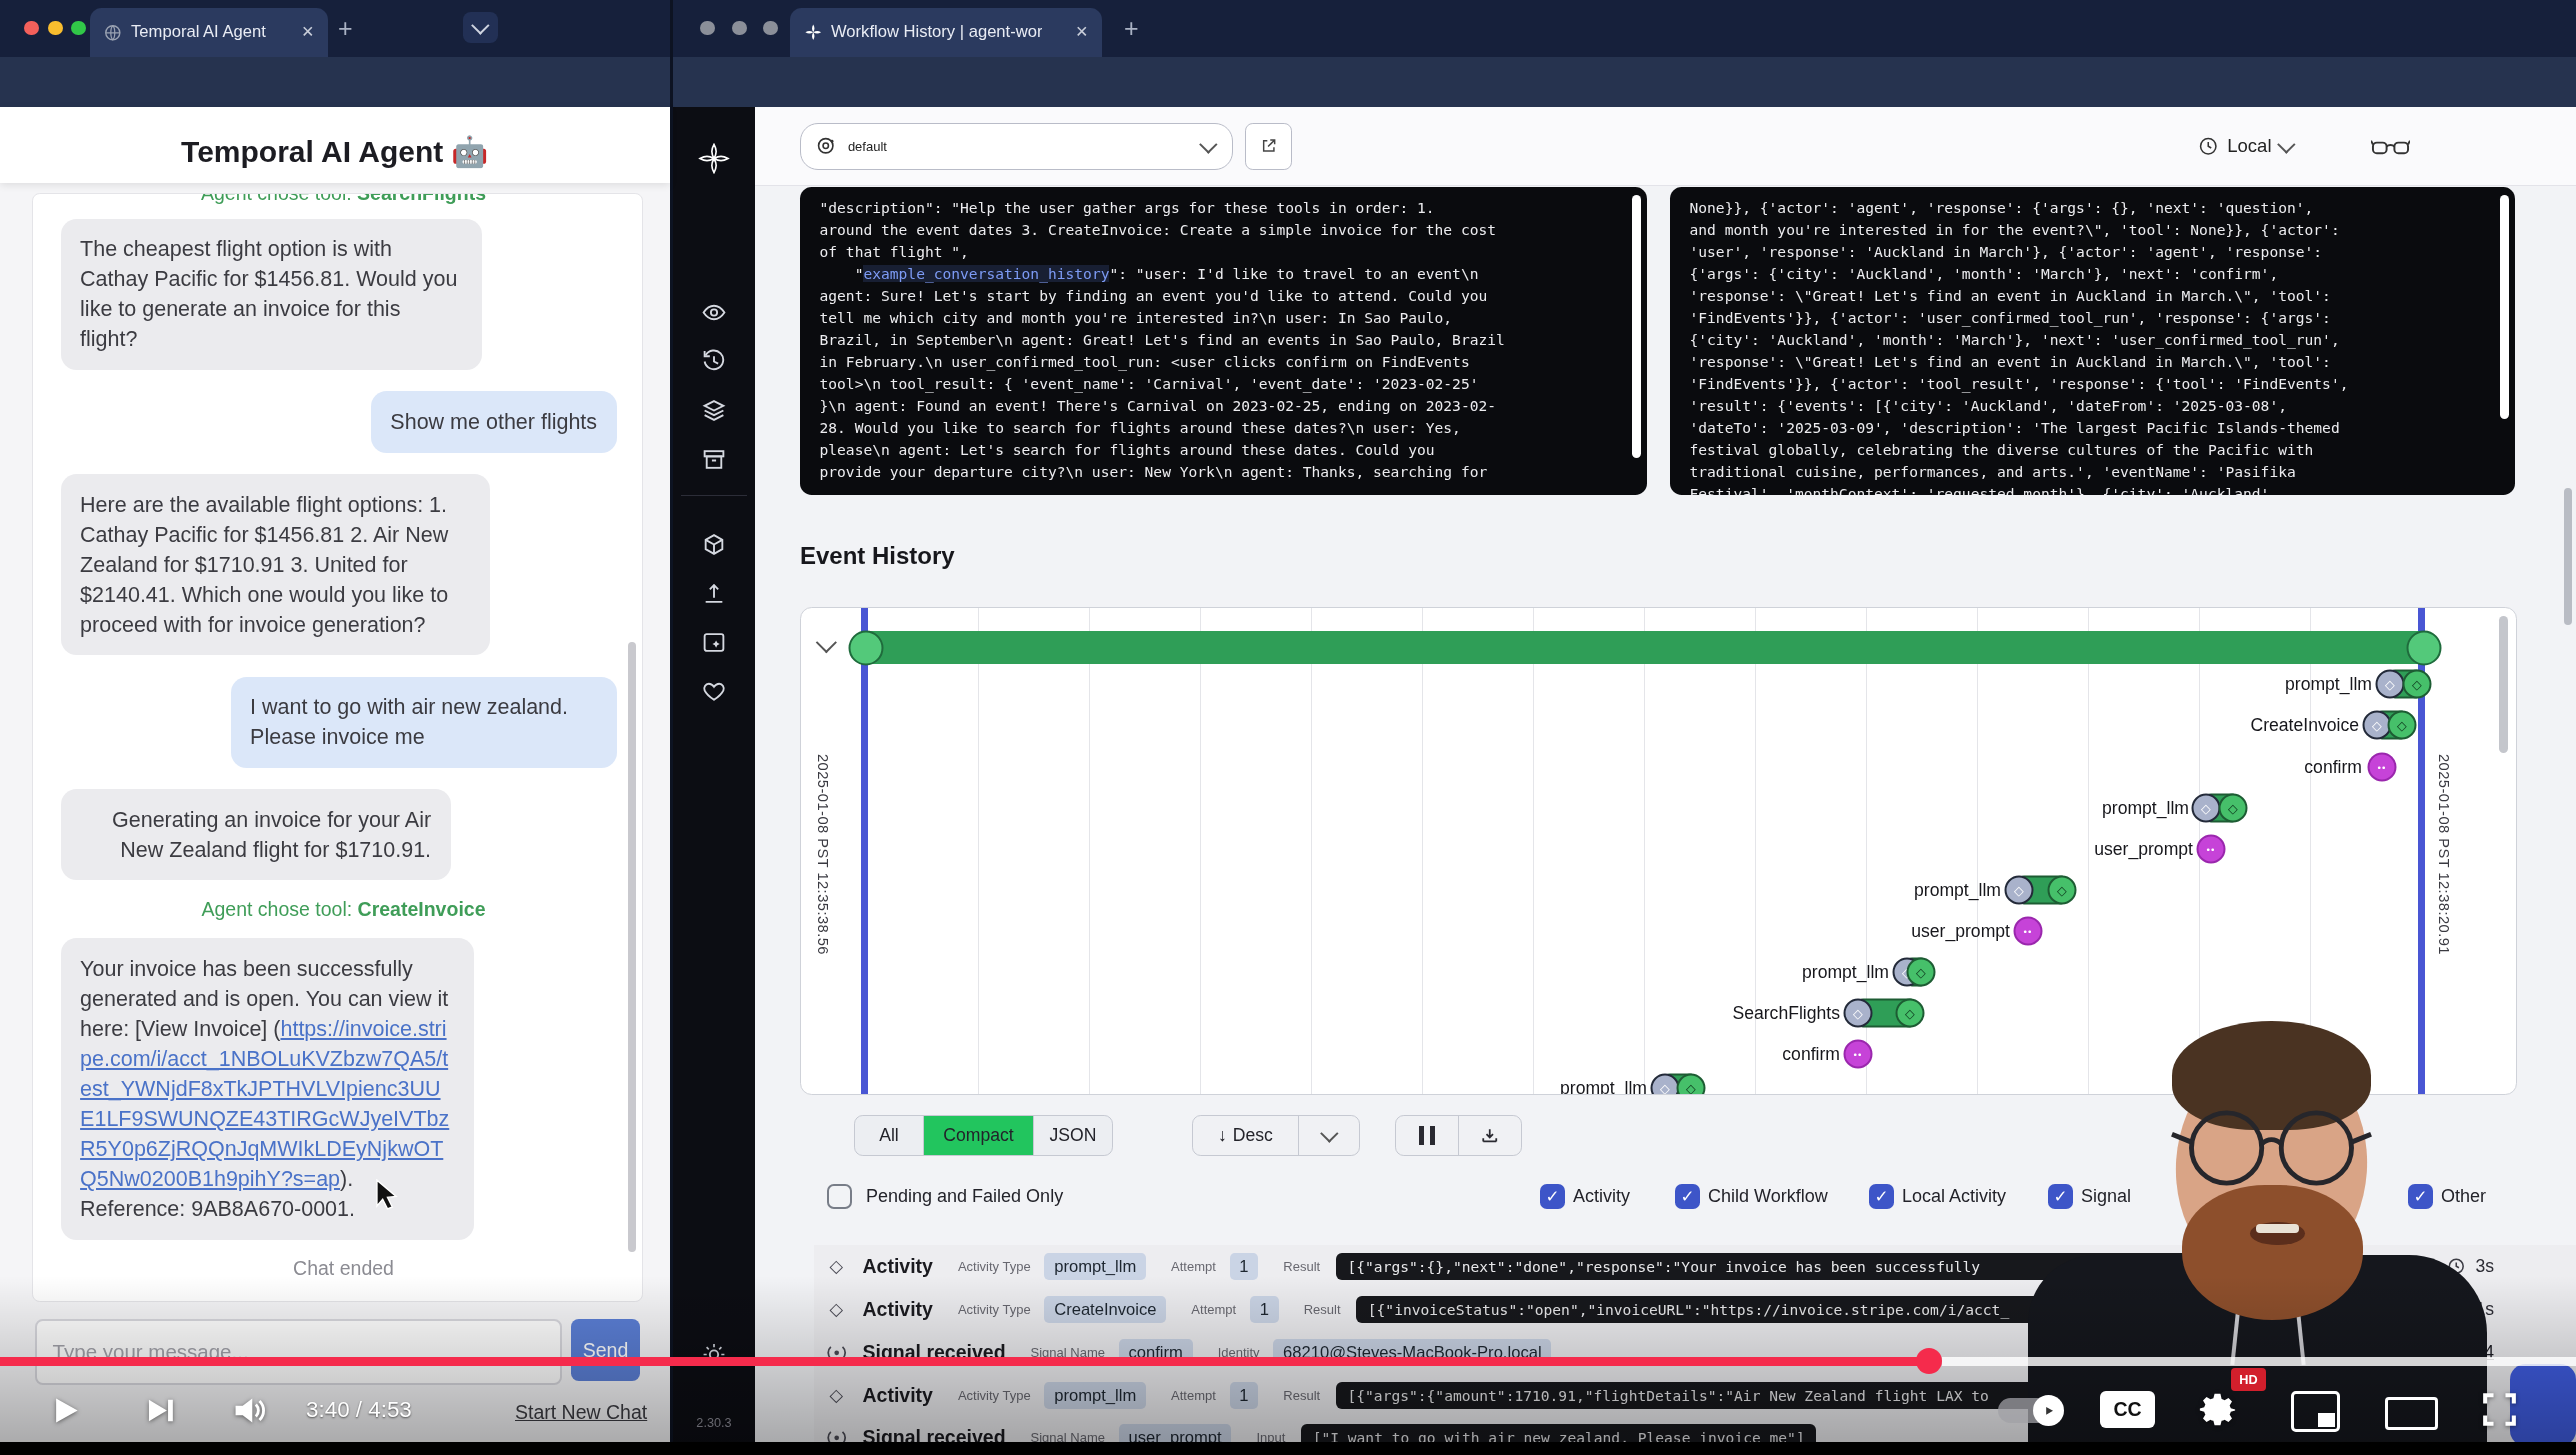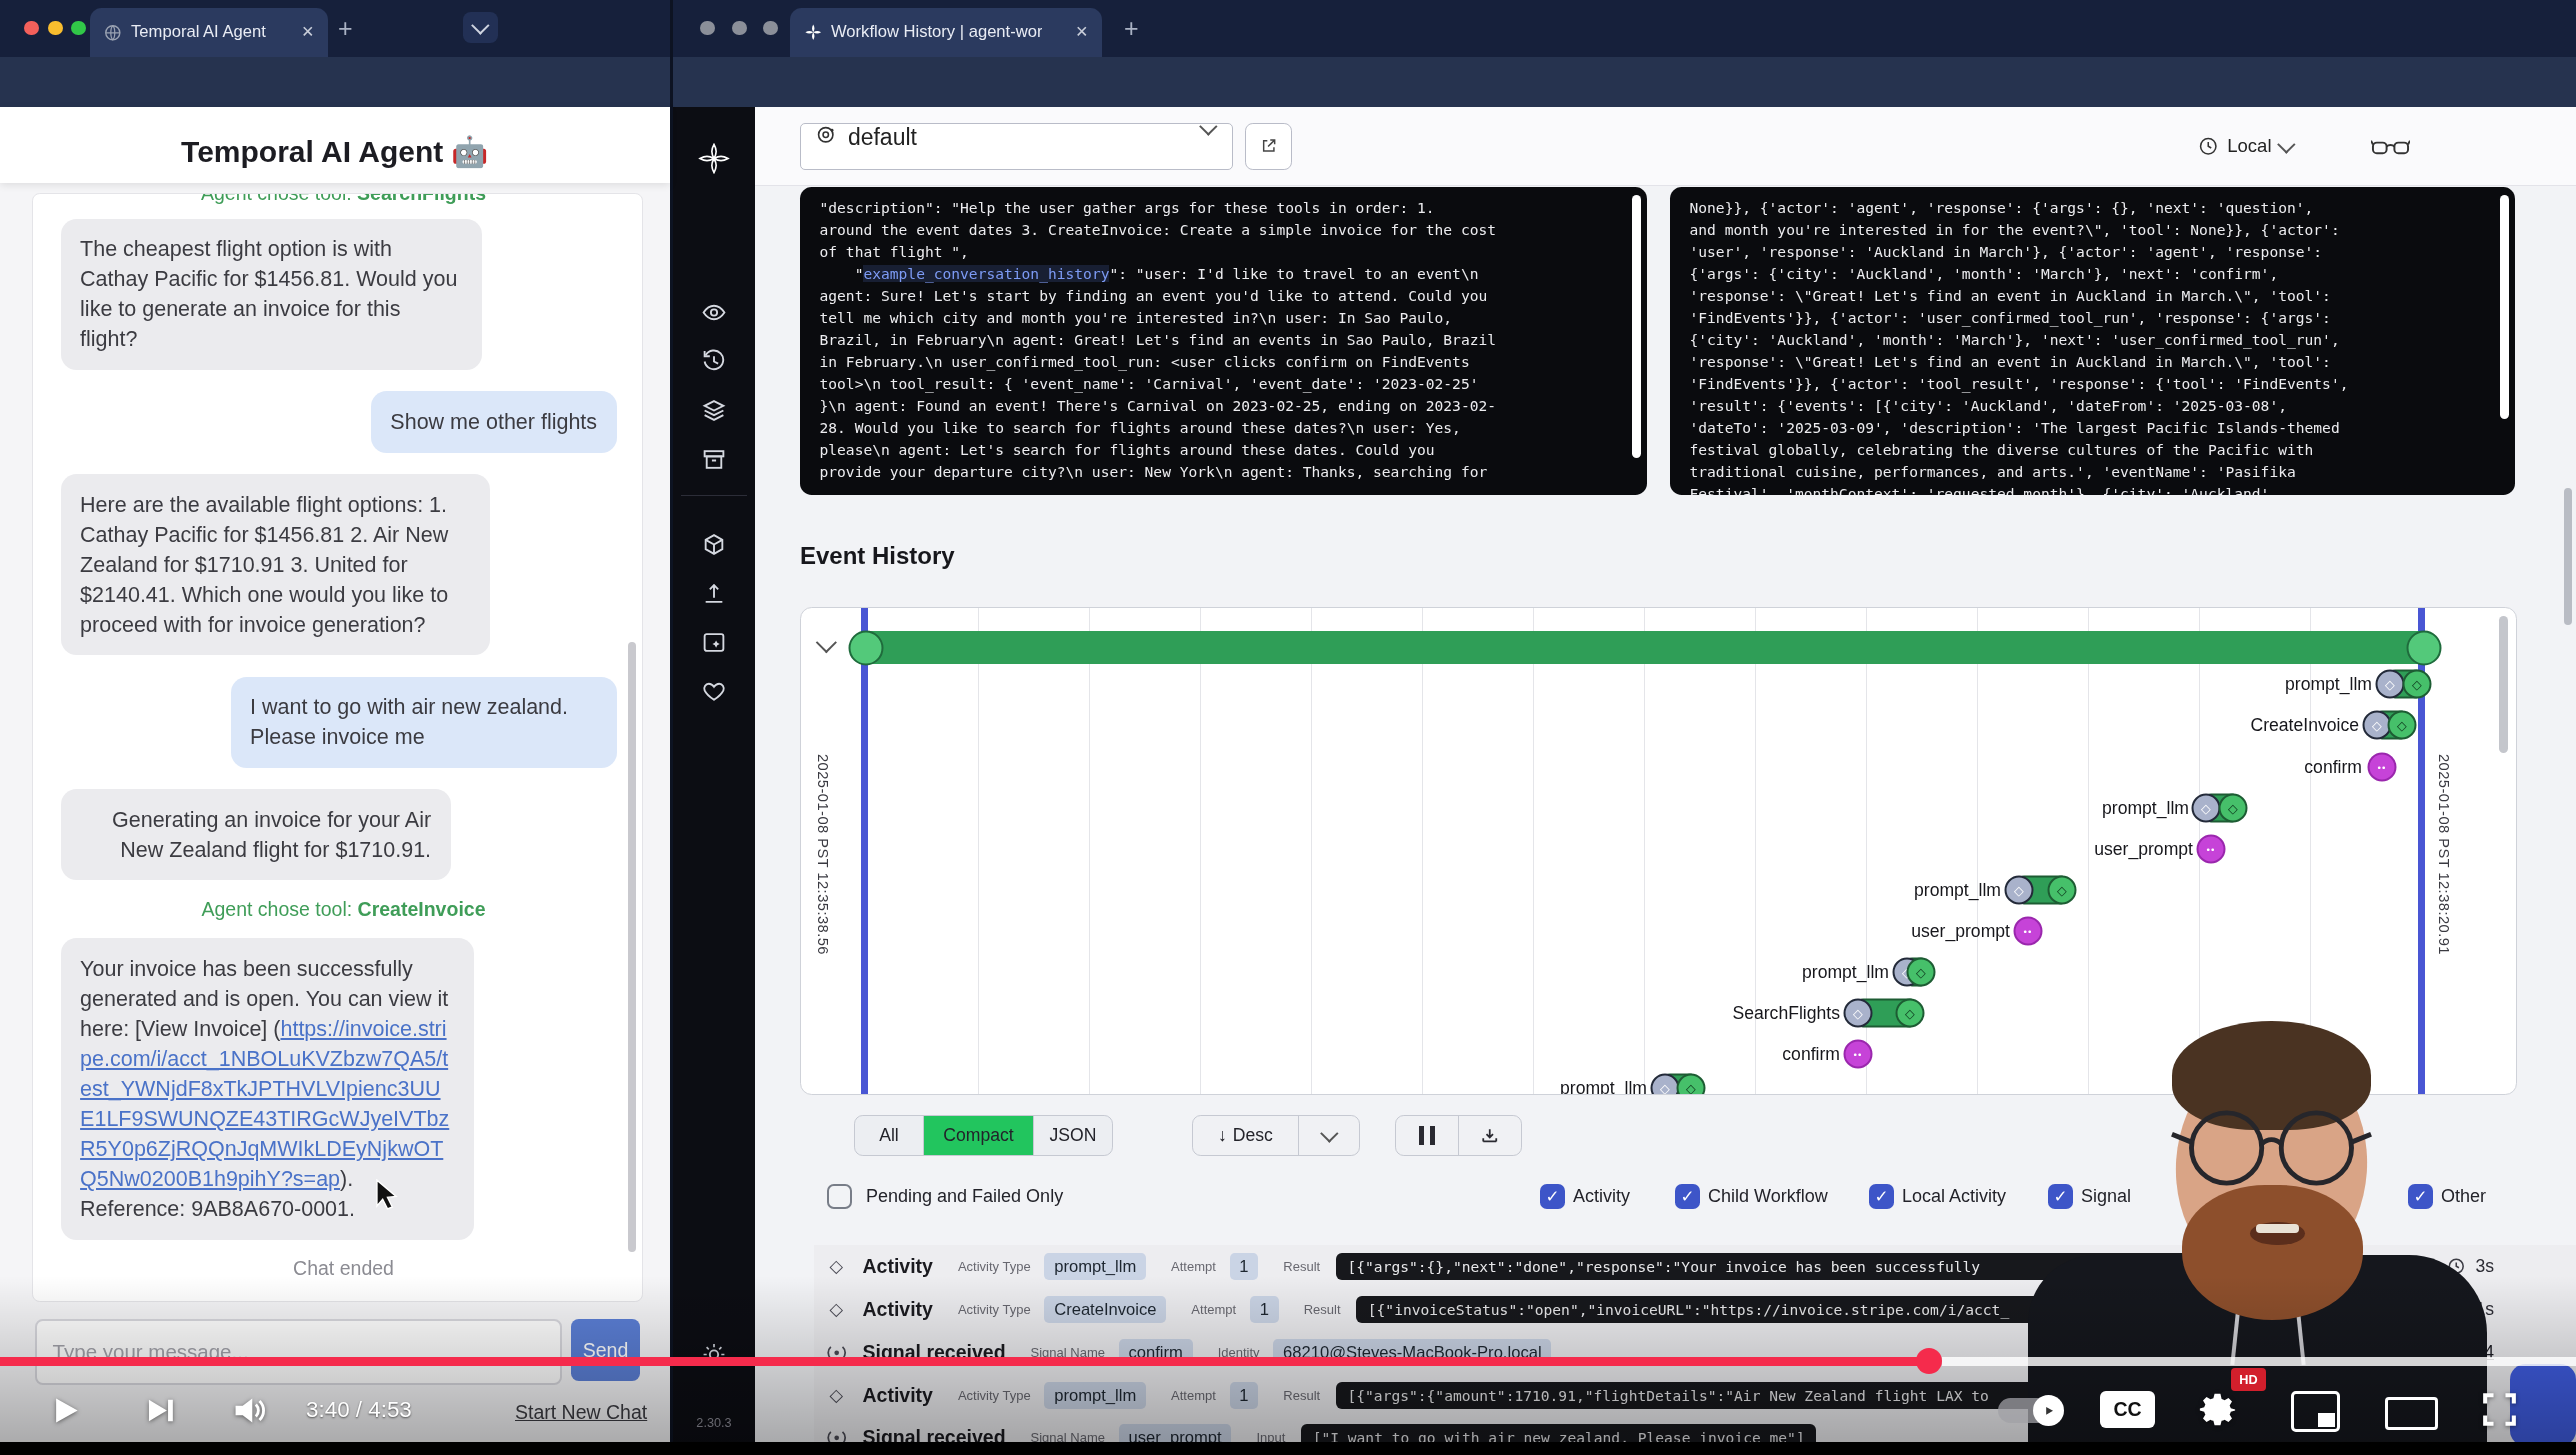--- a/index.html
+++ b/index.html
@@ -54,21 +54,21 @@
   
   .tsidebar{position:absolute;left:673px;width:82px;top:107px;bottom:0;background:#0c0d13;}
   .sico{position:absolute;left:50%;transform:translateX(-50%);}
   .sdiv{position:absolute;left:7.8px;right:7.8px;height:1px;background:#2c2d38;}
   .sver{position:absolute;left:0;right:0;text-align:center;color:#8d8d97;font-size:12.7px;}
 
   
   .tmain{position:absolute;left:755px;right:0;top:107px;bottom:0;background:#f2f3f6;}
   .ttoolbar{position:absolute;left:0;right:0;top:0;height:78px;background:#fafafc;border-bottom:1px solid #e3e3e9;}
   .ns-select{position:absolute;left:45px;top:15.6px;width:431px;height:45px;background:#fff;
-             border:1.5px solid #b9bcc8;border-radius:5px;display:flex;align-items:flex-start;font-size:23px;color:#222;}
+             border:1.5px solid #b9bcc8;border-radius:18px;display:flex;align-items:center;font-size:13px;color:#222;}
   .ns-ext{position:absolute;left:490px;top:15.6px;width:45px;height:45px;background:#fff;border:1.5px solid #b9bcc8;border-radius:7.8px;
           display:flex;align-items:center;justify-content:center;}
   .tz{position:absolute;top:0;height:78px;display:flex;align-items:center;gap:8.8px;font-size:18.5px;color:#222;}
   .chev{width:10.7px;height:10.7px;border-right:2px solid #555;border-bottom:2px solid #555;transform:rotate(45deg);margin-top:-3.9px;}
 
   .codepanel{position:absolute;top:80px;height:308px;background:#0a0b0e;border-radius:11.7px;overflow:hidden;}
   .codepad{margin:6.8px 19.5px 0 19.5px;margin-top:-3.9px;padding-top:13.7px;}
   .cl{white-space:pre;font-family:"DejaVu Sans Mono",monospace;font-size:14.6px;line-height:22px;color:#ededf0;}
   .cl .key{color:#7d9bf5;background:rgba(90,120,220,.18);}
   .codescroll{position:absolute;top:7.8px;width:8.8px;border-radius:4.9px;background:#fff;}
@@ -340,21 +340,21 @@
   </div>
 
   <div class="codepanel" style="left:45px;width:847px;">
     <div class="codepad">
       <div class="cl">"description": "Help the user gather args for these tools in order: 1.</div>
       <div class="cl">around the event dates 3. CreateInvoice: Create a simple invoice for the cost</div>
       <div class="cl">of that flight ",</div>
       <div class="cl"><span>    "</span><span class="key">example_conversation_history</span><span>": "user: I'd like to travel to an event\n</span></div>
       <div class="cl">agent: Sure! Let's start by finding an event you'd like to attend. Could you</div>
       <div class="cl">tell me which city and month you're interested in?\n user: In Sao Paulo,</div>
-      <div class="cl">Brazil, in February\n agent: Great! Let's find an events in Sao Paulo, Brazil</div>
+      <div class="cl">Brazil, in September\n agent: Great! Let's find an events in Sao Paulo, Brazil</div>
       <div class="cl">in February.\n user_confirmed_tool_run: &lt;user clicks confirm on FindEvents</div>
       <div class="cl">tool&gt;\n tool_result: { 'event_name': 'Carnival', 'event_date': '2023-02-25'</div>
       <div class="cl">}\n agent: Found an event! There's Carnival on 2023-02-25, ending on 2023-02-</div>
       <div class="cl">28. Would you like to search for flights around these dates?\n user: Yes,</div>
       <div class="cl">please\n agent: Let's search for flights around these dates. Could you</div>
       <div class="cl">provide your departure city?\n user: New York\n agent: Thanks, searching for</div>
     </div>
     <div class="codescroll" style="right:5.9px;height:263px;"></div>
   </div>
   <div class="codepanel" style="left:915px;width:845px;">

